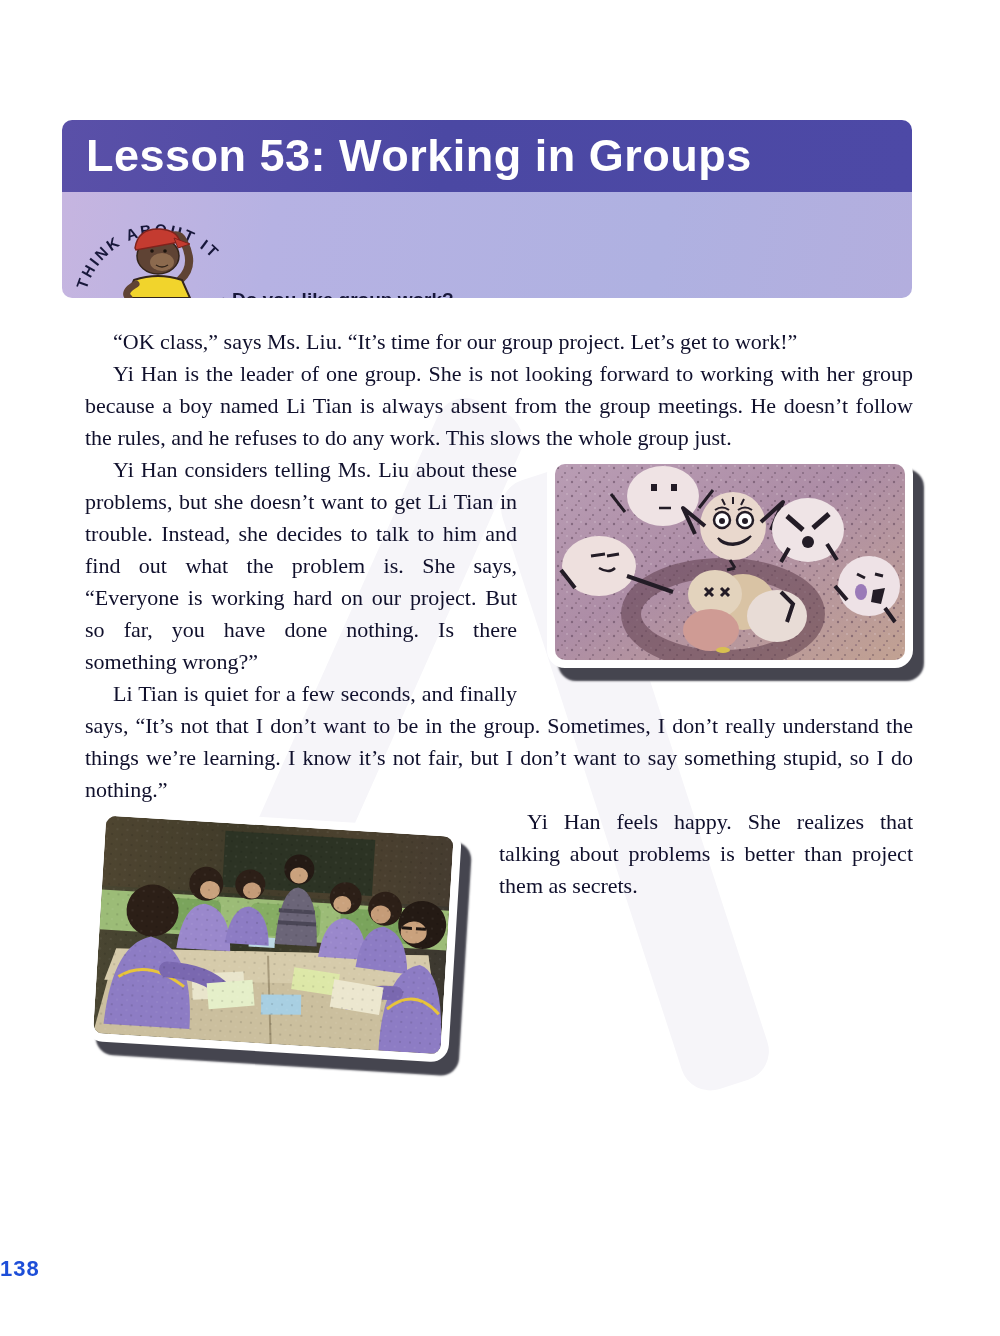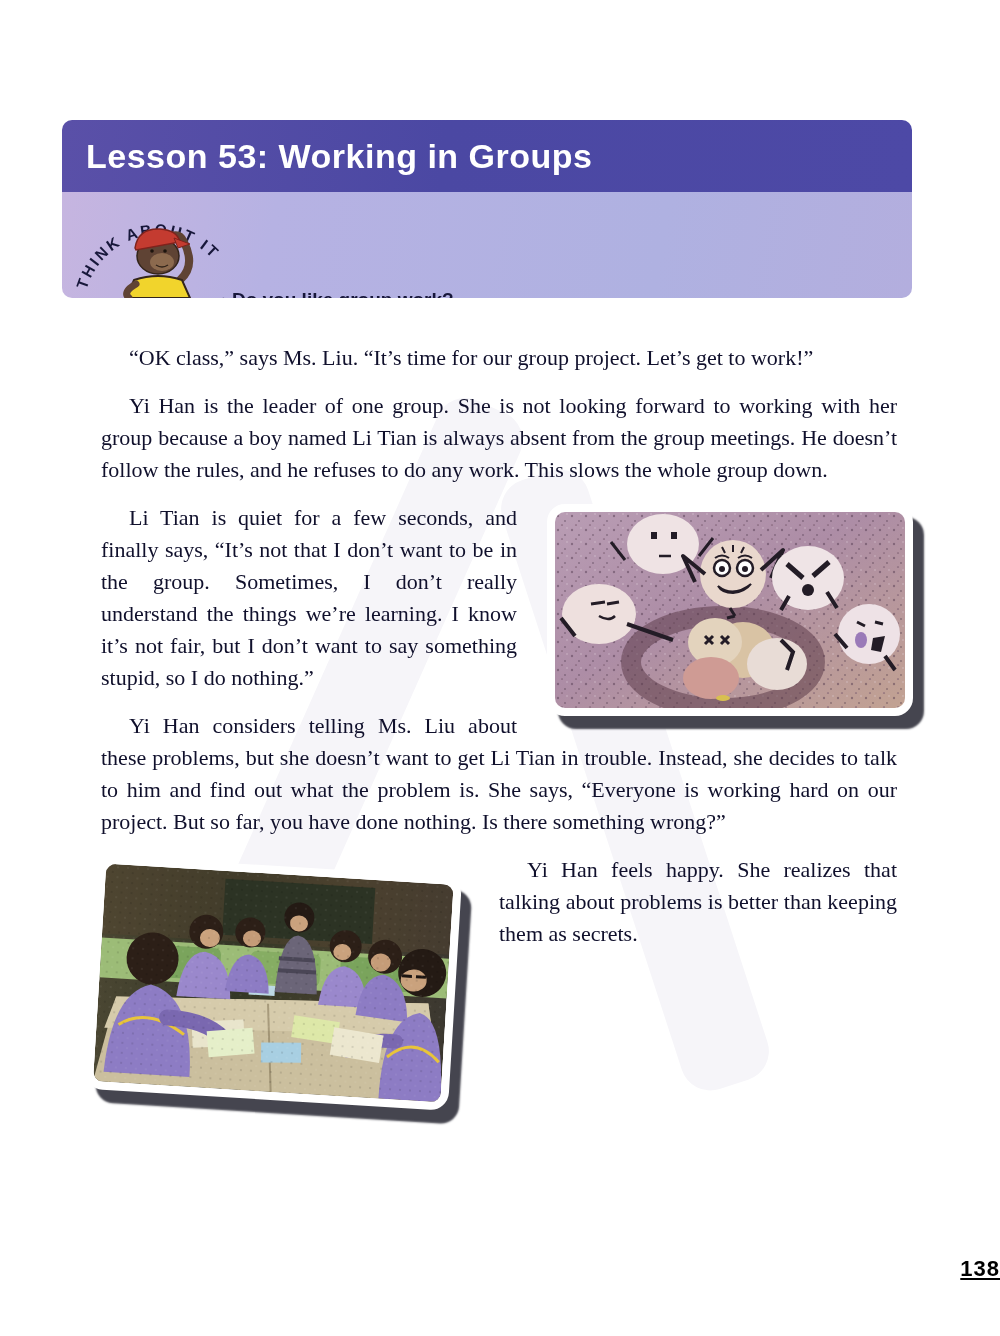--- a/index.html
+++ b/index.html
@@ -20,57 +20,57 @@
   .banner {
     position:absolute; left:62px; top:120px; width:850px; height:178px;
     border-radius:10px; overflow:hidden; z-index:2;
   }
   .banner-top {
     height:72px; padding:6px 0 0 24px;
     background:linear-gradient(95deg,#5a50a8 0%, #4b48a3 45%, #4d49a6 100%);
   }
   .banner-title {
     font-family:"Liberation Sans", sans-serif; font-weight:bold;
-    font-size:34px; line-height:60px; color:#ffffff; letter-spacing:0.5px;
+    font-size:45px; line-height:60px; color:#ffffff; letter-spacing:0.5px;
   }
   .banner-bottom {
     height:106px; position:relative;
     background:linear-gradient(100deg,#c6b5e0 0%, #b6b2e3 25%, #afb1e1 70%, #b3aede 100%);
   }
   .badge { position:absolute; left:8px; top:76px; width:176px; height:102px; }
   .questions {
     position:absolute; left:158px; top:92px; list-style:none;
     font-family:"Liberation Sans", sans-serif; font-weight:bold;
     font-size:19px; line-height:31px; color:#17173a;
   }
   .questions li::before { content:"•  "; }
 
   
   .article {
     position:absolute; left:85px; top:326px; width:828px; z-index:1;
     font-size:22px; line-height:32px; color:#10102c; text-align:justify;
   }
-  .article p { margin:16px; }
+  .article p { margin:0; }
   .ind { text-indent:28px; }
 
   figure.photo { position:relative; }
   .frame {
     background:#fff; border:8px solid #ffffff; border-radius:18px; overflow:hidden;
     box-shadow:11px 13px 2px #45454f;
   }
   figure.egg-fig { float:right; width:366px; height:216px; margin:2px 0 8px 30px; }
   figure.egg-fig .frame { width:366px; height:212px; }
   figure.students-fig { float:left; width:366px; height:244px; margin:12px 42px 6px 6px; transform:rotate(3.5deg); }
   figure.students-fig .frame { width:364px; height:234px; }
 
   
   .page-number {
-    position:absolute; left:0; right:0; top:1256px; text-align:right;
+    position:absolute; left:0; right:0; top:1256px; text-align:left;
     font-family:"Liberation Sans", sans-serif; font-weight:bold;
-    font-size:22px; color:#000000; letter-spacing:1px; z-index:2;text-decoration:underline;
+    font-size:22px; color:#1d4ed8; letter-spacing:1px; z-index:2;
   }
 </style>
 </head>
 <body>
 
 <div class="page">
 
   <div class="watermark">
     <div class="wm1"></div>
       <div class="wm2"></div>
@@ -107,21 +107,21 @@
       <path d="M 104,42 L 120,48 L 108,52 Z" fill="#c43b30" stroke="#7e221c" stroke-width="1"></path>
 
       <path d="M 64,84 Q 88,76 112,84 L 120,102 L 56,102 Z" fill="#f1d42c" stroke="#33251b" stroke-width="2"></path>
 
       <path d="M 66,88 Q 52,96 59,102" fill="none" stroke="#5f4334" stroke-width="7" stroke-linecap="round"></path>
     </svg>
   </div>
 
   <div class="article">
     <p class="ind">“OK class,” says Ms. Liu. “It’s time for our group project. Let’s get to work!”</p>
-    <p class="ind">Yi Han is the leader of one group. She is not looking forward to working with her group because a boy named Li Tian is always absent from the group meetings. He doesn’t follow the rules, and he refuses to do any work. This slows the whole group down.</p>
+    <p class="ind">Yi Han is the leader of one group. She is not looking forward to working with her group because a boy named Li Tian is always absent from the group meetings. He doesn’t follow the rules, and he refuses to do any work. This slows the whole group just.</p>
 
     <figure class="photo egg-fig">
       <div class="frame">
         <svg viewBox="0 0 350 196" width="350" height="196">
           <defs>
             <linearGradient id="eggBg" x1="0" y1="0" x2="1" y2="1">
               <stop offset="0" stop-color="#b99db4"></stop>
               <stop offset="0.45" stop-color="#ad8da6"></stop>
               <stop offset="1" stop-color="#c2a292"></stop>
             </linearGradient>
@@ -175,22 +175,22 @@
           <path d="M 302,110 L 310,114 M 320,110 L 328,112" stroke="#231c26" stroke-width="3"></path>
           <ellipse cx="306" cy="128" rx="6" ry="8" fill="#9a7ab8"></ellipse>
           <path d="M 318,126 L 330,124 L 326,140 L 316,138" fill="#231c26"></path>
           <path d="M 292,136 L 280,122 M 330,144 L 340,158" stroke="#231c26" stroke-width="4"></path>
 
           <ellipse cx="168" cy="186" rx="7" ry="3" fill="#d8c050"></ellipse>
         </svg>
       </div>
     </figure>
 
+    <p class="ind">Yi Han considers telling Ms. Liu about these problems, but she doesn’t want to get Li Tian in trouble. Instead, she decides to talk to him and find out what the problem is. She says, “Everyone is working hard on our project. But so far, you have done nothing. Is there something wrong?”</p>
     <p class="ind">Li Tian is quiet for a few seconds, and finally says, “It’s not that I don’t want to be in the group. Sometimes, I don’t really understand the things we’re learning. I know it’s not fair, but I don’t want to say something stupid, so I do nothing.”</p>
-    <p class="ind">Yi Han considers telling Ms. Liu about these problems, but she doesn’t want to get Li Tian in trouble. Instead, she decides to talk to him and find out what the problem is. She says, “Everyone is working hard on our project. But so far, you have done nothing. Is there something wrong?”</p>
 
     <figure class="photo students-fig">
       <div class="frame">
         <svg viewBox="0 0 348 218" width="348" height="218">
           <defs>
             <linearGradient id="boardBg" x1="0" y1="0" x2="1" y2="0">
               <stop offset="0" stop-color="#4a4632"></stop>
               <stop offset="0.4" stop-color="#343726"></stop>
               <stop offset="0.7" stop-color="#45402e"></stop>
               <stop offset="1" stop-color="#3c3830"></stop>
@@ -251,18 +251,18 @@
           <path d="M 302,94 L 312,94 M 316,94 L 326,94" stroke="#1c1410" stroke-width="3"></path>
           <path d="M 286,218 Q 286,138 322,130 Q 348,136 348,218 Z" fill="#8d7cc4"></path>
           <path d="M 292,176 Q 318,152 344,178" stroke="#e8c43a" stroke-width="3" fill="none"></path>
           <path d="M 300,160 Q 270,158 252,172" stroke="#7a68b0" stroke-width="14" fill="none" stroke-linecap="round"></path>
           <rect x="236" y="152" width="50" height="28" fill="#ece7cf" transform="rotate(6 261 166)"></rect>
           <rect width="348" height="218" fill="url(#noise)"></rect>
         </svg>
       </div>
     </figure>
 
-    <p class="ind">Yi Han feels happy. She realizes that talking about problems is better than keeping them as secrets.</p>
+    <p class="ind">Yi Han feels happy. She realizes that talking about problems is better than project them as secrets.</p>
   </div>
 
   <div class="page-number">138</div>
 
 </div>
 
 </body></html>

